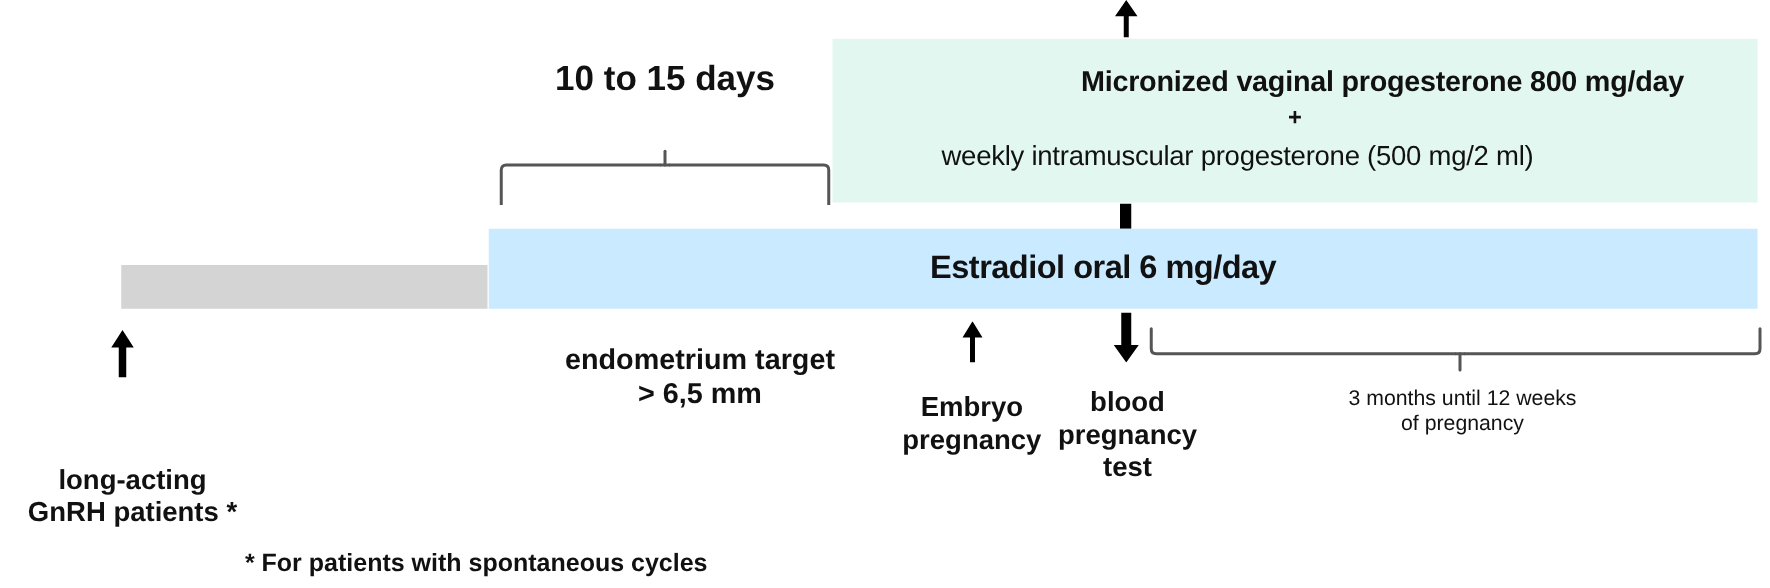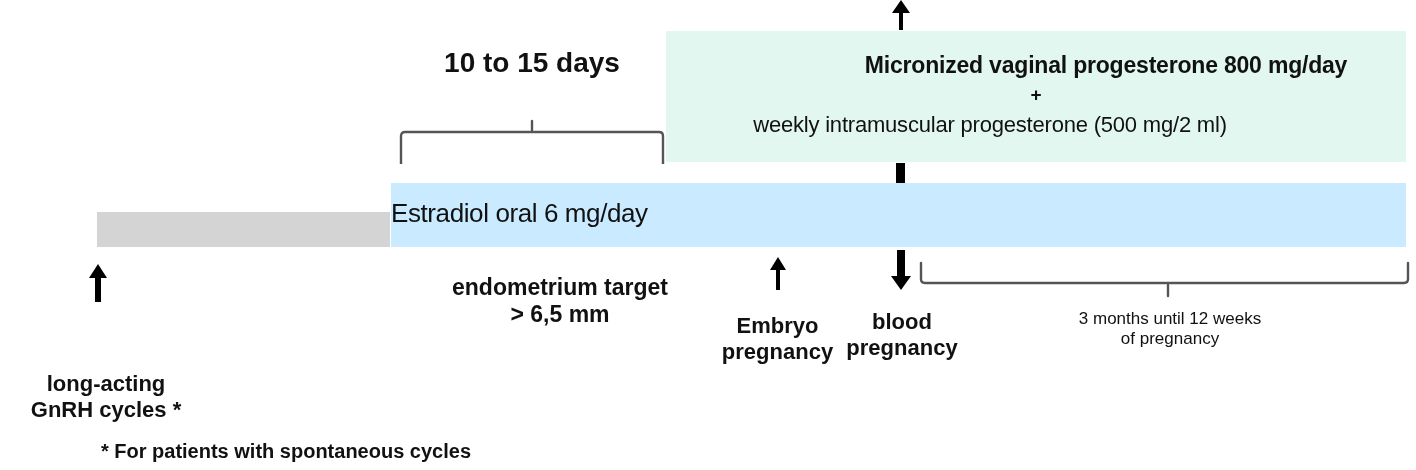--- a/index.html
+++ b/index.html
@@ -67,23 +67,23 @@
     width: 648px;
     text-align: center;
     font-size: 22px;
     font-weight: normal;
     letter-spacing: -0.2px;
   }
   .estradiol-label {
     left: 391px;
     top: 198px;
     width: 983px;
-    text-align: left;
+    text-align: center;
     font-size: 26px;
-    font-weight: normal;
+    font-weight: bold;
     letter-spacing: -0.4px;
   }
 
   
   .txt {
     text-align: center;
     line-height: 1.18;
   }
   .t-days {
     left: 412px;
@@ -127,21 +127,21 @@
     width: 340px;
     font-size: 17px;
     font-weight: normal;
   }
   .t-footnote {
     left: 6px;
     top: 440px;
     width: 560px;
     font-size: 20px;
     font-weight: bold;
-    text-align: center;
+    text-align: right;
   }
 
   
   .dash-seg { background: #000000; }
 </style>
 </head>
 <body>
 
 <div id="diagram">
 
@@ -190,30 +190,31 @@
   </div>
 
   <div class="abs" style="left:890px; top:250px; width:22px; height:40px;">
     <svg width="22" height="40" viewBox="0 0 22 40">
       <polygon points="7,0 15,0 15,26 21,26 11,40 1,26 7,26" fill="#000000"></polygon>
     </svg>
   </div>
   <div class="abs txt t-blood">
     <div>blood</div>
     <div>pregnancy</div>
+    <div>test</div>
   </div>
 
   <div class="abs" style="left:88px; top:264px; width:22px; height:38px;">
     <svg width="22" height="38" viewBox="0 0 22 38">
       <polygon points="10,0 19,14 13,14 13,38 7,38 7,14 1,14" fill="#000000"></polygon>
     </svg>
   </div>
   <div class="abs txt t-gnrh">
     <div>long-acting</div>
-    <div>GnRH cycles *</div>
+    <div>GnRH patients *</div>
   </div>
 
   <div class="abs" style="left:918px; top:260px; width:492px; height:40px;">
     <svg width="492" height="40" viewBox="0 0 492 40">
       <path d="M 3 3 L 3 19 Q 3 23 7 23 L 246 23 M 254 23 L 486 23 Q 490 23 490 19 L 490 3" fill="none" stroke="#555555" stroke-width="2.4" stroke-linecap="round"></path>
       <path d="M 250 23 L 250 36" fill="none" stroke="#555555" stroke-width="2.4" stroke-linecap="round"></path>
       <path d="M 246 23 L 250 23 L 254 23" fill="none" stroke="#555555" stroke-width="2.4"></path>
     </svg>
   </div>
   <div class="abs txt t-3months">

